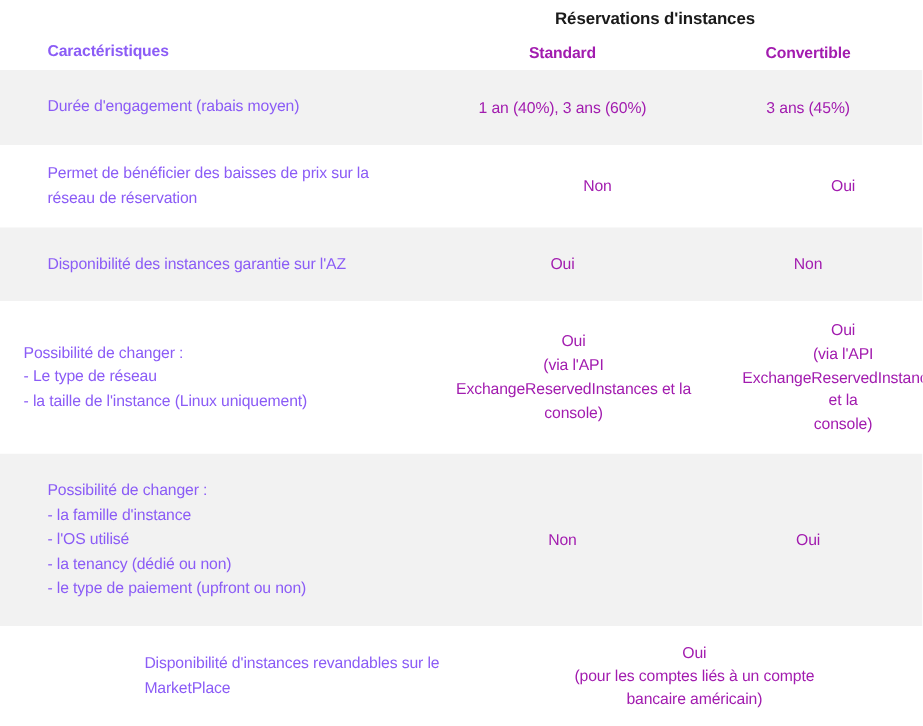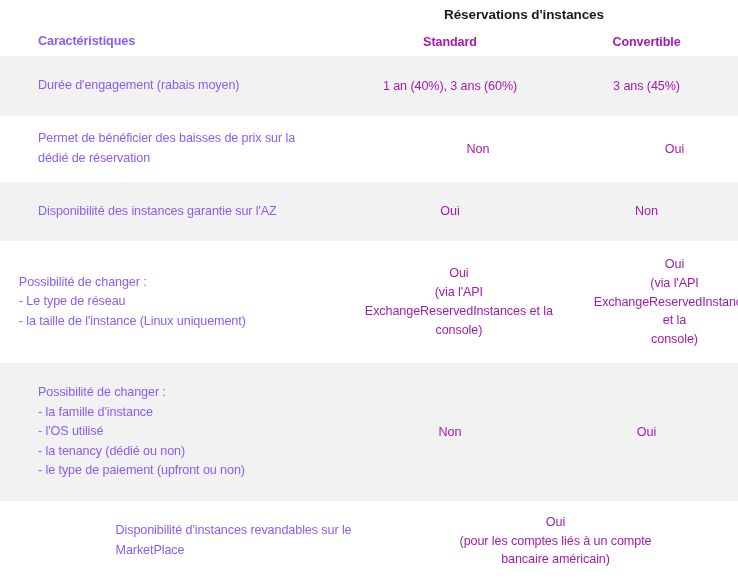--- a/index.html
+++ b/index.html
@@ -116,21 +116,21 @@
       <div class="row shaded" style="height: 60px;">
         <div class="cell-feature">
           <span class="feature-line">Durée d'engagement (rabais moyen)</span>
         </div>
         <div class="cell-value">1 an (40%), 3 ans (60%)</div>
         <div class="cell-value wide">3 ans (45%)</div>
       </div>
       <div class="row plain" style="height: 66px;">
         <div class="cell-feature">
           <span class="feature-line">Permet de bénéficier des baisses de prix sur la</span>
-          <span class="feature-line">dédié de réservation</span>
+          <span class="feature-line">réseau de réservation</span>
         </div>
         <div class="cell-value">Non</div>
         <div class="cell-value wide">Oui</div>
       </div>
       <div class="row shaded" style="height: 59px;">
         <div class="cell-feature">
           <span class="feature-line">Disponibilité des instances garantie sur l'AZ</span>
         </div>
         <div class="cell-value">Oui</div>
         <div class="cell-value wide">Non</div>

